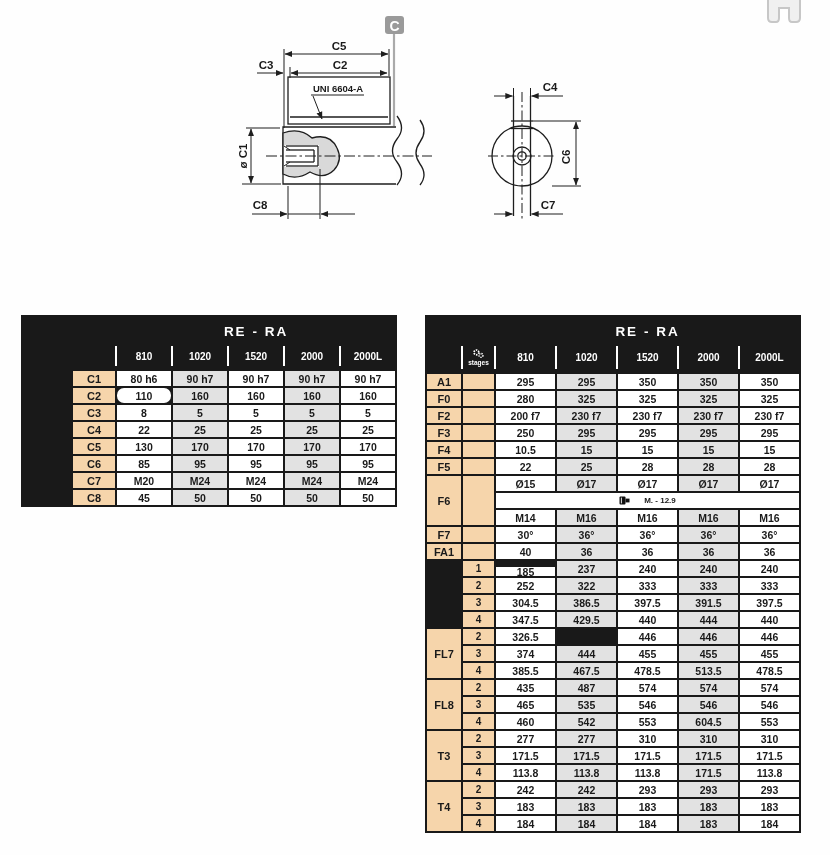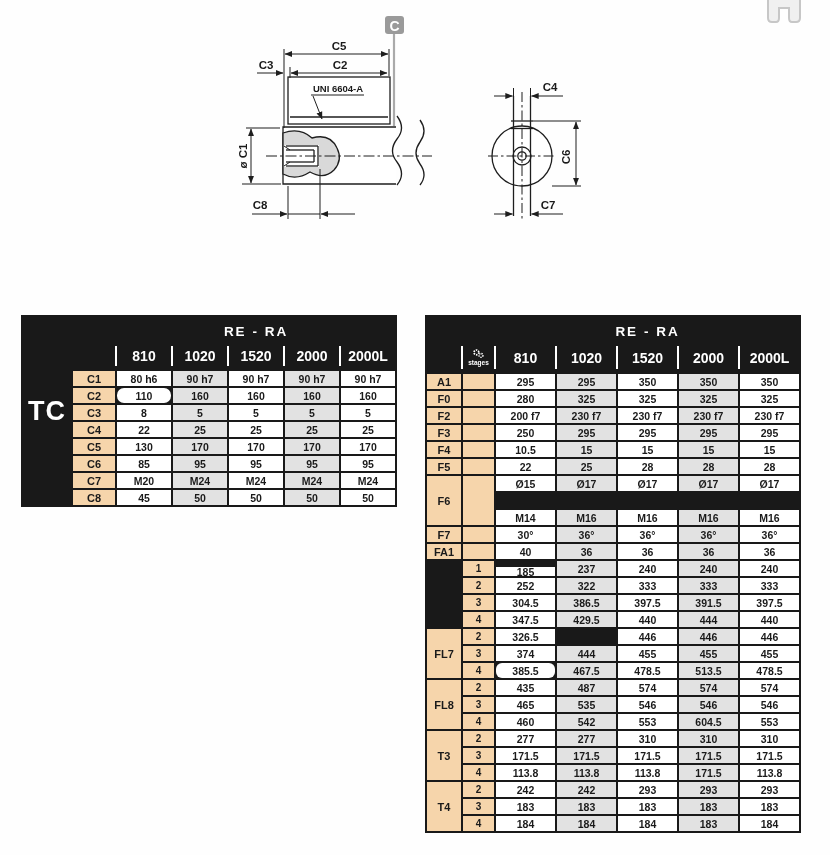--- a/index.html
+++ b/index.html
@@ -9,21 +9,21 @@
 
   
   .dim-table{position:absolute;display:grid;gap:2px;background:#191919;padding:2px;}
   .tc-table{left:21px;top:315px;grid-template-columns:48px 42px repeat(5,54px);
             grid-template-rows:24px 26px repeat(8,15px);}
   .ra-table{left:425px;top:315px;grid-template-columns:34px 31px repeat(5,59px);
             grid-template-rows:24px 29px repeat(27,15px);}
   .dim-table div{display:flex;align-items:center;justify-content:center;}
   .corner-cell{color:#fff;font-size:27px;font-weight:bold;letter-spacing:1px;}
   .rera-head{color:#fff;font-size:13.5px;font-weight:bold;letter-spacing:2px;align-items:flex-end !important;padding-bottom:2px;}
-  .col-head{color:#fff;font-size:14px;font-weight:bold;position:relative;}
+  .col-head{color:#fff;font-size:10px;font-weight:bold;position:relative;}
   .col-head::before{content:'';position:absolute;left:-2px;top:3px;bottom:3px;width:2px;background:#fff;}
   .stage-head{color:#fff;flex-direction:column;gap:1px;position:relative;}
   .stage-head::before{content:'';position:absolute;left:-2px;top:3px;bottom:3px;width:2px;background:#fff;}
   .stage-head span{font-size:6.5px;font-weight:bold;line-height:1;}
   .row-label{background:#f6d5ab;font-size:11px;font-weight:bold;}
   .stage-cell{background:#f6d5ab;font-size:10px;font-weight:bold;}
   .val{background:#fff;font-size:10.5px;font-weight:bold;}
   .val.shade{background:#e2e2e2;}
   .span-row{background:#fff;gap:14px;font-size:8px;font-weight:bold;}
 </style>
@@ -126,21 +126,20 @@
       <line x1="563" y1="214" x2="531.5" y2="214" marker-end="url(#arr)"></line>
     </g>
     <g font-size="11.5" font-weight="bold" fill="#1a1a1a">
       <text x="550" y="91" text-anchor="middle">C4</text>
       <text x="570" y="157" text-anchor="middle" transform="rotate(-90 570 157)">C6</text>
       <text x="548" y="209" text-anchor="middle">C7</text>
     </g>
   </svg>
 
   <div class="dim-table tc-table">
-      <div class="corner-cell" style="grid-area: 1 / 1 / span 10;">TC</div>
       <div class="rera-head" style="grid-area: 1 / 3 / auto / span 5;">RE - RA</div>
       <div class="col-head" style="grid-area: 2 / 3;">810</div>
       <div class="col-head" style="grid-area: 2 / 4;">1020</div>
       <div class="col-head" style="grid-area: 2 / 5;">1520</div>
       <div class="col-head" style="grid-area: 2 / 6;">2000</div>
       <div class="col-head" style="grid-area: 2 / 7;">2000L</div>
       <div class="row-label" style="grid-area: 3 / 2;">C1</div>
       <div class="val" style="grid-area: 3 / 3;">80 h6</div>
       <div class="val shade" style="grid-area: 3 / 4;">90 h7</div>
       <div class="val" style="grid-area: 3 / 5;">90 h7</div>
@@ -246,20 +245,28 @@
       <div class="val" style="grid-area: 8 / 5;">28</div>
       <div class="val shade" style="grid-area: 8 / 6;">28</div>
       <div class="val" style="grid-area: 8 / 7;">28</div>
       <div class="row-label" style="grid-area: 9 / 1 / span 3;">F6</div>
       <div class="stage-cell" style="grid-area: 9 / 2 / span 3;"></div>
       <div class="val" style="grid-area: 9 / 3;">Ø15</div>
       <div class="val shade" style="grid-area: 9 / 4;">Ø17</div>
       <div class="val" style="grid-area: 9 / 5;">Ø17</div>
       <div class="val shade" style="grid-area: 9 / 6;">Ø17</div>
       <div class="val" style="grid-area: 9 / 7;">Ø17</div>
+      <div class="span-row" style="grid-area: 10 / 3 / auto / span 5;">
+        <svg width="11" height="9" viewBox="0 0 11 9">
+          <rect x="0.5" y="0.5" width="6" height="8" rx="1" fill="#111"></rect>
+          <rect x="6.5" y="2.6" width="4" height="3.8" fill="#111"></rect>
+          <line x1="2.4" y1="1.6" x2="2.4" y2="7.4" stroke="#fff" stroke-width="0.9"></line>
+        </svg>
+        <span>M. - 12.9</span>
+      </div>
       <div class="val" style="grid-area: 11 / 3;">M14</div>
       <div class="val shade" style="grid-area: 11 / 4;">M16</div>
       <div class="val" style="grid-area: 11 / 5;">M16</div>
       <div class="val shade" style="grid-area: 11 / 6;">M16</div>
       <div class="val" style="grid-area: 11 / 7;">M16</div>
       <div class="row-label" style="grid-area: 12 / 1 / span 1;">F7</div>
       <div class="stage-cell" style="grid-area: 12 / 2;"></div>
       <div class="val" style="grid-area: 12 / 3;">30°</div>
       <div class="val shade" style="grid-area: 12 / 4;">36°</div>
       <div class="val" style="grid-area: 12 / 5;">36°</div>
@@ -304,21 +311,21 @@
       <div class="val" style="grid-area: 18 / 5;">446</div>
       <div class="val shade" style="grid-area: 18 / 6;">446</div>
       <div class="val" style="grid-area: 18 / 7;">446</div>
       <div class="stage-cell" style="grid-area: 19 / 2;">3</div>
       <div class="val" style="grid-area: 19 / 3;">374</div>
       <div class="val shade" style="grid-area: 19 / 4;">444</div>
       <div class="val" style="grid-area: 19 / 5;">455</div>
       <div class="val shade" style="grid-area: 19 / 6;">455</div>
       <div class="val" style="grid-area: 19 / 7;">455</div>
       <div class="stage-cell" style="grid-area: 20 / 2;">4</div>
-      <div class="val" style="grid-area: 20 / 3; border-radius: 6px;">385.5</div>
+      <div class="val" style="grid-area: 20 / 3;">385.5</div>
       <div class="val shade" style="grid-area: 20 / 4;">467.5</div>
       <div class="val" style="grid-area: 20 / 5;">478.5</div>
       <div class="val shade" style="grid-area: 20 / 6;">513.5</div>
       <div class="val" style="grid-area: 20 / 7;">478.5</div>
       <div class="row-label" style="grid-area: 21 / 1 / span 3;">FL8</div>
       <div class="stage-cell" style="grid-area: 21 / 2;">2</div>
       <div class="val" style="grid-area: 21 / 3;">435</div>
       <div class="val shade" style="grid-area: 21 / 4;">487</div>
       <div class="val" style="grid-area: 21 / 5;">574</div>
       <div class="val shade" style="grid-area: 21 / 6;">574</div>

